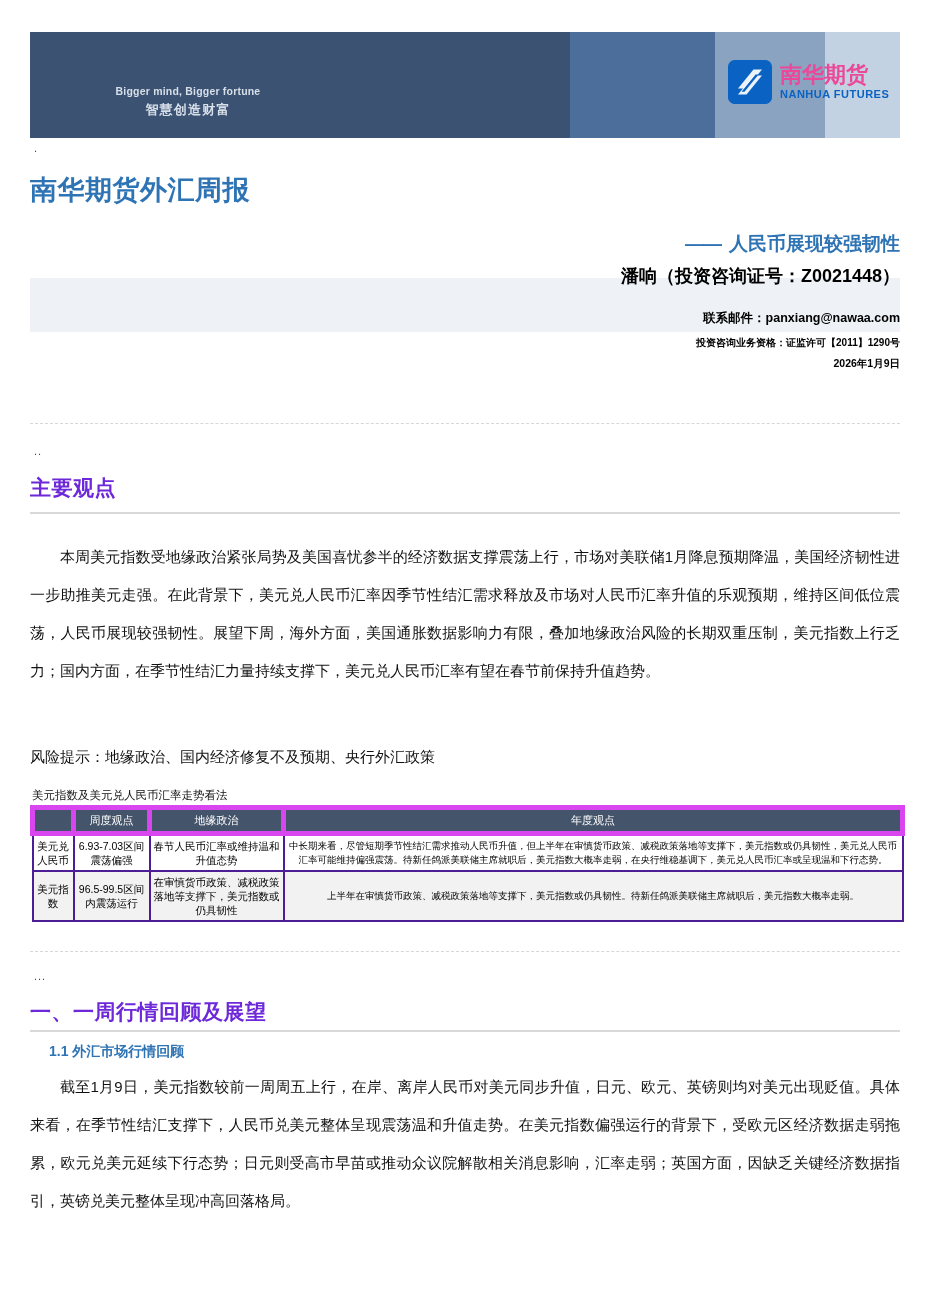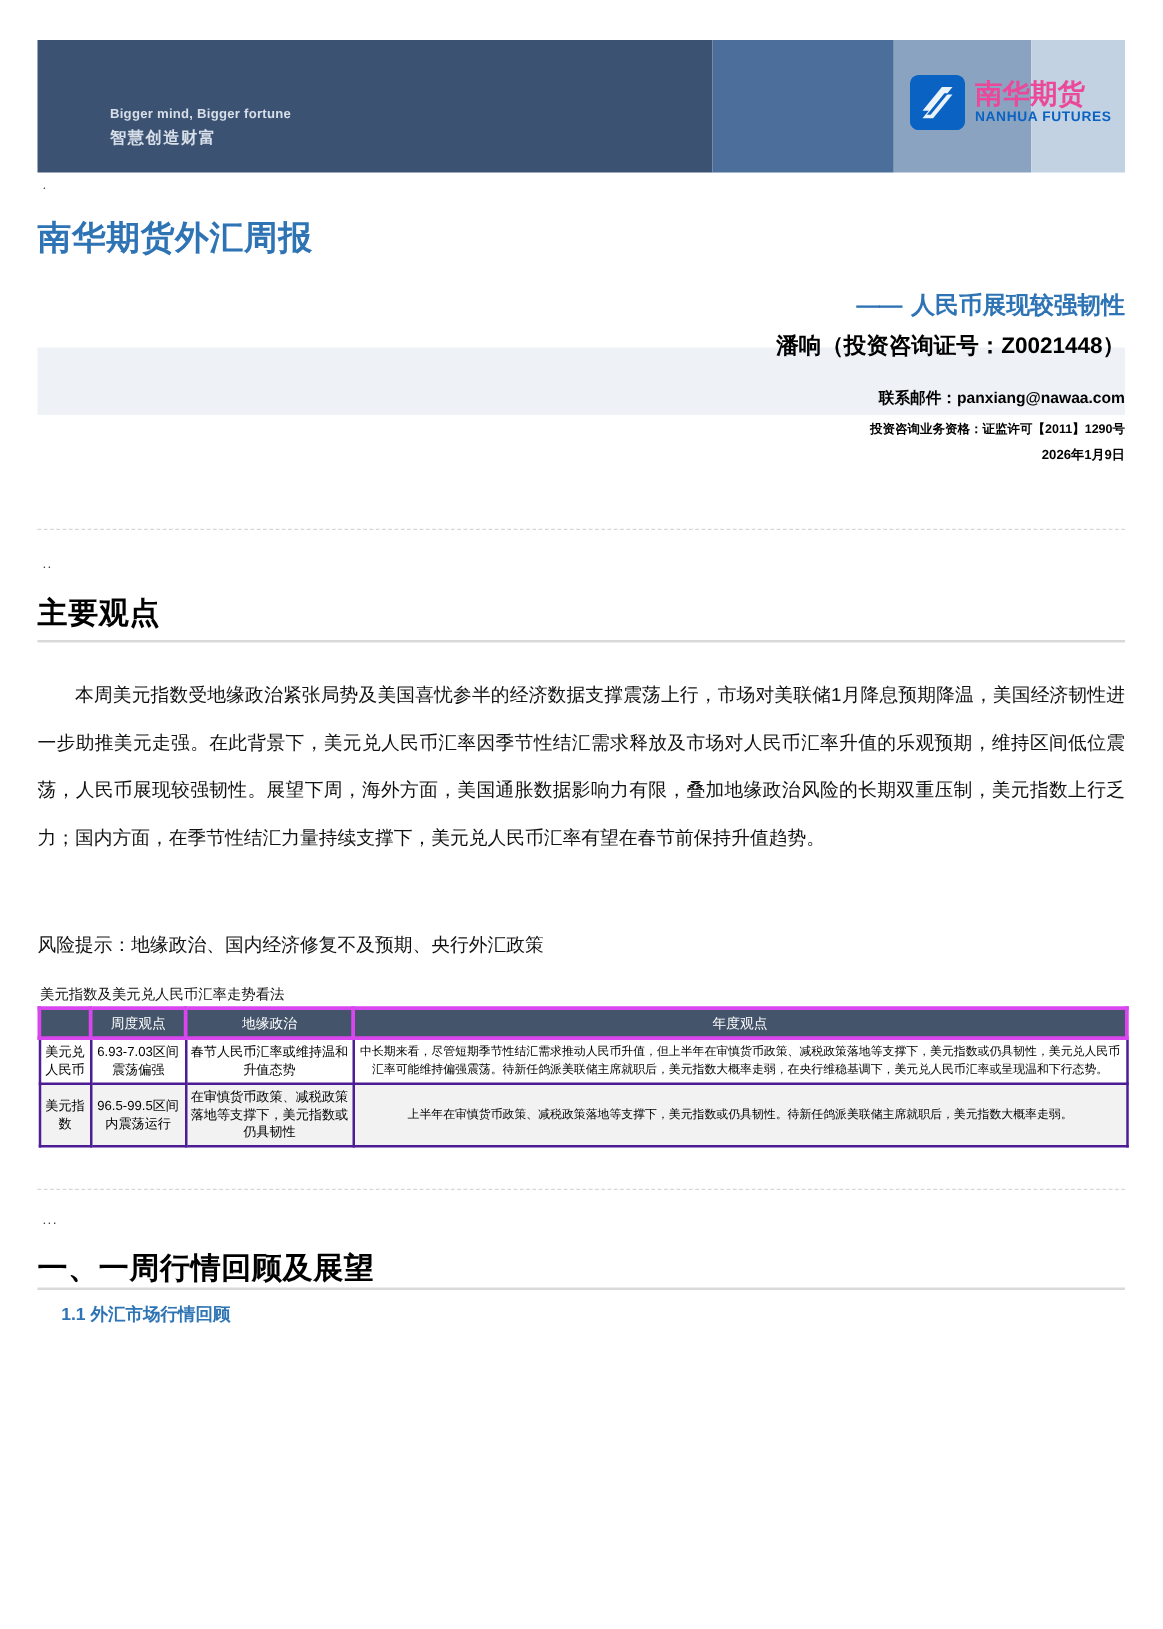--- a/index.html
+++ b/index.html
@@ -36,21 +36,21 @@
   }
   .band-1 { width: 540px; background: #3c5272; }
   .band-2 { width: 145px; background: #4b6e9b; }
   .band-3 { width: 110px; background: #8aa3c1; }
   .band-4 { width: 75px;  background: #c2d2e2; }
 
   .tagline {
     position: absolute;
     left: 88px;
     top: 84px;
-    text-align: left;
+    text-align: center;
     color: #d7dfe9;
     line-height: 1.35;
     width: 200px;
   }
   .tagline .en {
     font-size: 10.5px;
     font-weight: bold;
     letter-spacing: .2px;
     display: block;
   }
@@ -155,23 +155,23 @@
     left: 30px;
     width: 870px;
     height: 0;
     border-top: 1.5px dashed #d7d7d7;
   }
 
   
   .sec-h {
     position: absolute;
     left: 30px;
-    font-size: 24px;
-    font-weight: bold;
-    color: #000000;
+    font-size: 21px;
+    font-weight: bold;
+    color: #6d28d9;
     letter-spacing: .5px;
   }
   .sec-rule {
     position: absolute;
     left: 30px;
     width: 870px;
     height: 2px;
     background: #d9d9d9;
   }
   .sub-h {
@@ -212,21 +212,21 @@
     table-layout: fixed;
     font-size: 10.5px;
     color: #000;
   }
   table.view-table th {
     background: #44546a;
     color: #ffffff;
     font-weight: normal;
     font-size: 11px;
     height: 19px;
-    border: 3px solid #d946ef;
+    border: 5px solid #d946ef;
     text-align: center;
   }
   table.view-table td {
     border: 2px solid #4c1d95;
     text-align: center;
     vertical-align: middle;
     padding: 3px 2px;
     line-height: 14px;
   }
   table.view-table tr.r1 td { background: #ffffff; }
@@ -327,14 +327,15 @@
   </table>
 
   <div class="dotted-sep" style="top:951px;"></div>
   <div class="dotmark" style="left:34px; top:971px;">...</div>
 
   <div class="sec-h" style="top:998px;">一、一周行情回顾及展望</div>
   <div class="sec-rule" style="top:1030px;"></div>
 
   <div class="sub-h" style="top:1043px;margin-left:19px;">1.1 外汇市场行情回顾</div>
 
+  <div class="para indent" style="top:1068px;">截至1月9日，美元指数较前一周周五上行，在岸、离岸人民币对美元同步升值，日元、欧元、英镑则均对美元出现贬值。具体来看，在季节性结汇支撑下，人民币兑美元整体呈现震荡温和升值走势。在美元指数偏强运行的背景下，受欧元区经济数据走弱拖累，欧元兑美元延续下行态势；日元则受高市早苗或推动众议院解散相关消息影响，汇率走弱；英国方面，因缺乏关键经济数据指引，英镑兑美元整体呈现冲高回落格局。</div>
 
 </div>
 
 </body></html>

